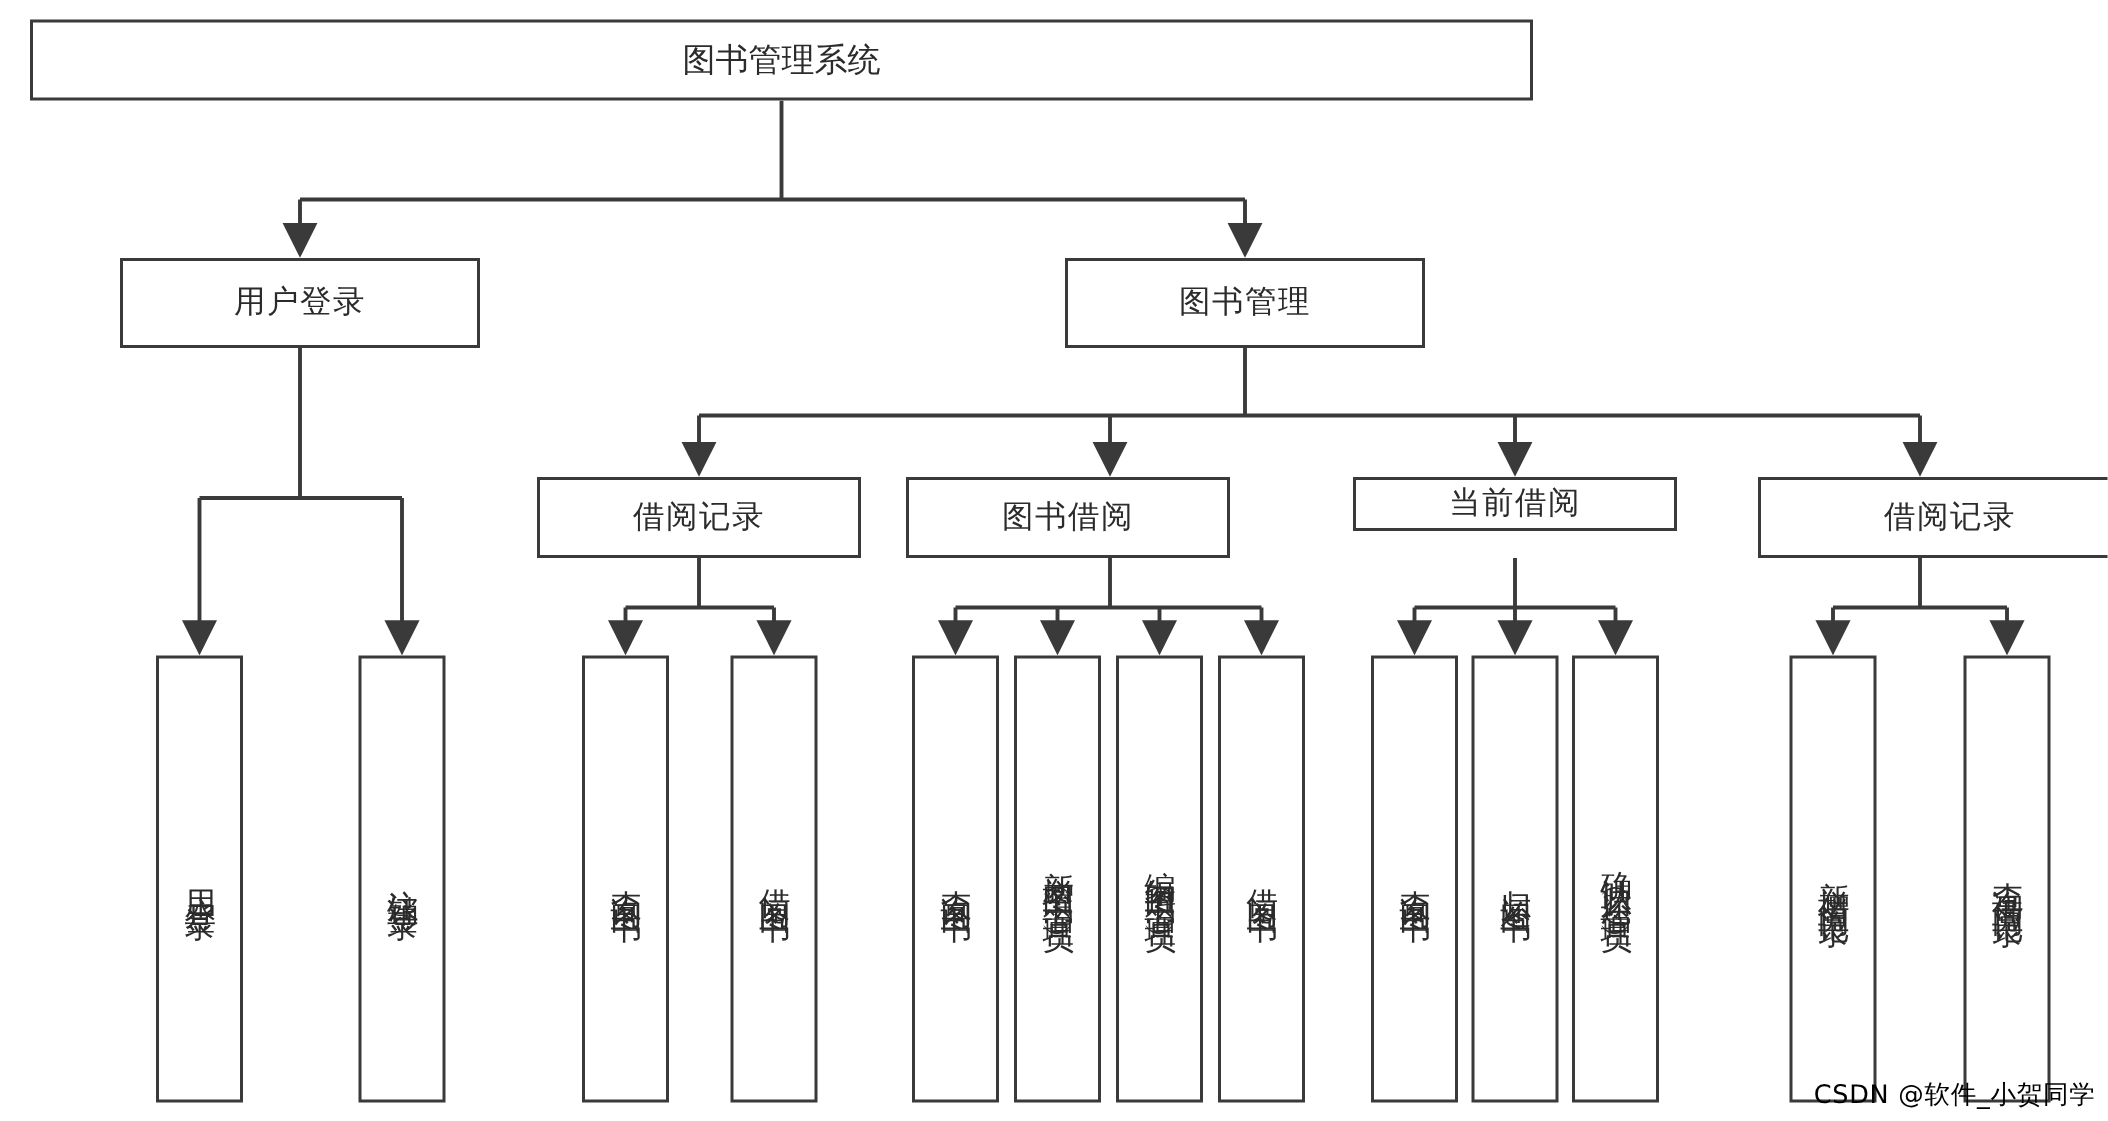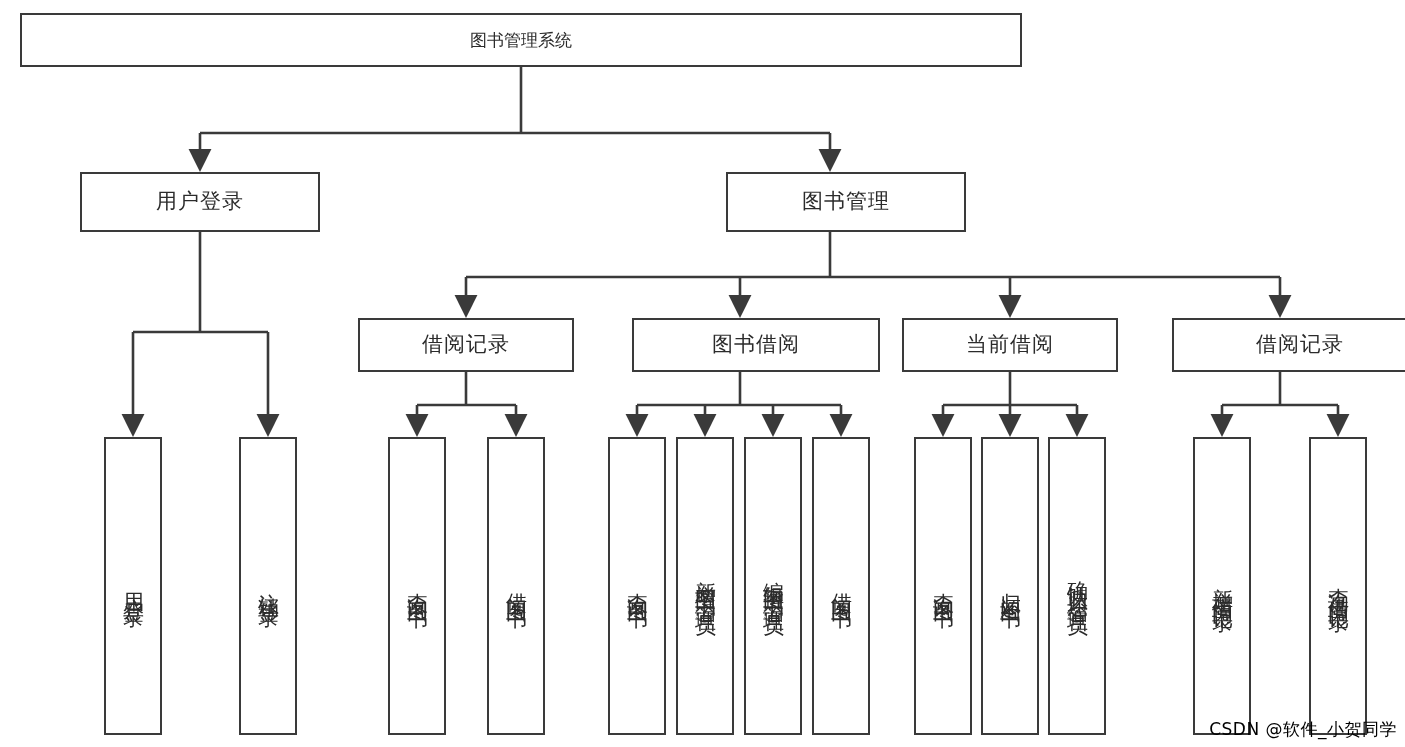--- a/index.html
+++ b/index.html
@@ -2,21 +2,21 @@
 <html><head>
 <meta charset="utf-8">
 <style>
   html,body{margin:0;padding:0;background:#ffffff;}
   body{width:1405px;height:747px;font-family:"DejaVu Sans","Liberation Sans",sans-serif;overflow:hidden;}
   #stage{position:relative;width:1405px;height:747px;background:#fff;}
   svg#wires{position:absolute;left:0;top:0;width:1405px;height:747px;pointer-events:none;}
   .node{position:absolute;box-sizing:border-box;background:#ffffff;border:2px solid #3a3a3a;
         display:flex;align-items:center;justify-content:center;color:#2b2b2b;}
   .node.h{font-size:21px;letter-spacing:1px;line-height:1.1;}
-  .node.root{font-size:17px;text-align:center;}
+  .node.root{font-size:22px;text-align:center;}
   .leaf{position:absolute;box-sizing:border-box;background:#fff;border:2px solid #3a3a3a;
         display:flex;align-items:center;justify-content:center;overflow:hidden;}
   .leaf span{writing-mode:vertical-rl;text-orientation:upright;font-size:21px;letter-spacing:5px;
         line-height:1.0;color:#2b2b2b;white-space:nowrap;display:block;}
   .watermark{position:absolute;right:8px;bottom:6px;font-size:17px;color:#000000;
         letter-spacing:0.5px;white-space:nowrap;}
 </style>
 </head>
 <body>
 
@@ -72,31 +72,31 @@
     </g>
   </svg>
 
   <div class="node root" style="left:20px;top:13px;width:1002px;height:54px;">
     <span>图书管理系统</span>
   </div>
 
   <div class="node h" style="left:80px;top:172px;width:240px;height:60px;">
     <span>用户登录</span>
   </div>
-  <div class="node h" style="left:710px;top:172px;width:240px;height:60px;margin-left:16px;">
+  <div class="node h" style="left:710px;top:172px;width:240px;height:60px;">
     <span>图书管理</span>
   </div>
 
   <div class="node h" style="left:358px;top:318px;width:216px;height:54px;">
     <span>借阅记录</span>
   </div>
-  <div class="node h" style="left:632px;top:318px;width:248px;height:54px;">
+  <div class="node h" style="left:604px;top:318px;width:216px;height:54px;">
     <span>图书借阅</span>
   </div>
-  <div class="node h" style="left:902px;top:318px;width:216px;height:54px;">
+  <div class="node h" style="left:902px;top:318px;width:216px;height:36px;">
     <span>当前借阅</span>
   </div>
   <div class="node h" style="left:1172px;top:318px;width:256px;height:54px;">
     <span>借阅记录</span>
   </div>
 
   <div class="leaf" style="left:104px;top:437px;width:58px;height:298px;">
     <span>用户登录</span>
   </div>
   <div class="leaf" style="left:239px;top:437px;width:58px;height:298px;">

